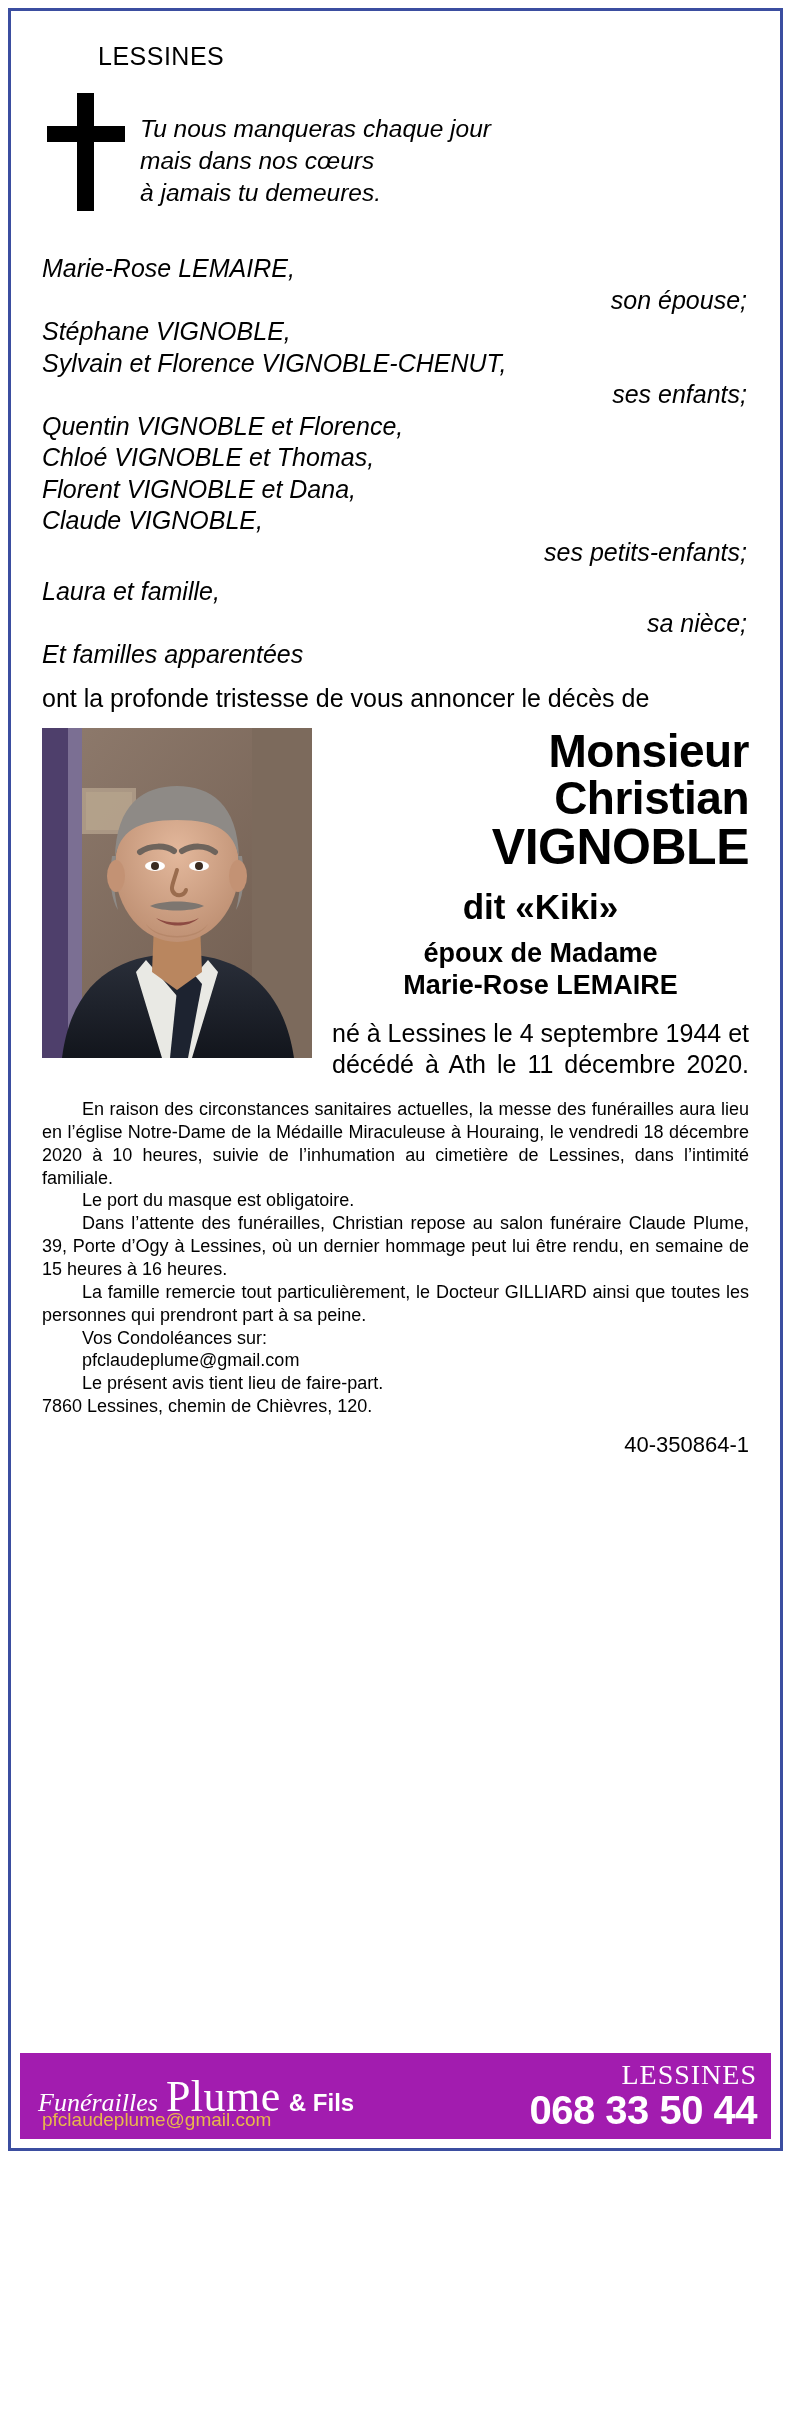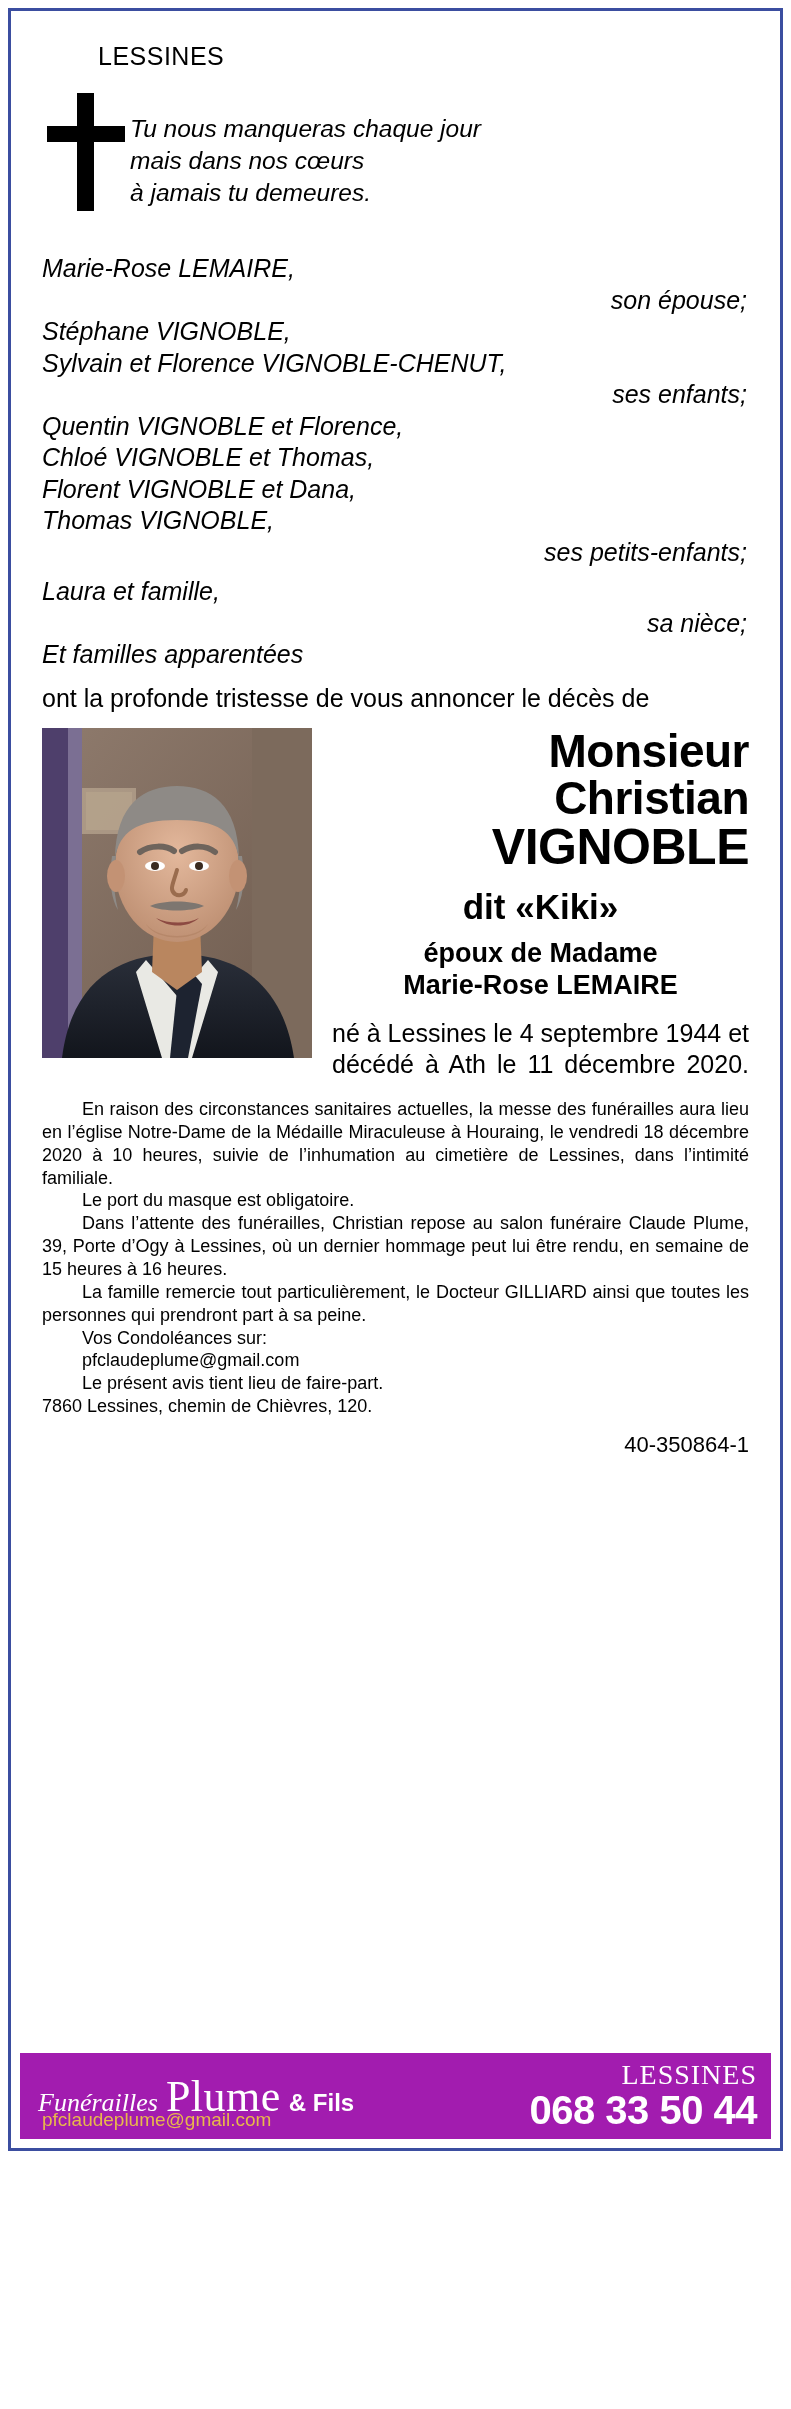--- a/index.html
+++ b/index.html
@@ -73,20 +73,21 @@
     width: 78px;
     height: 16px;
     background: #000;
   }
   .verse {
     font-style: italic;
     font-size: 24.5px;
     line-height: 1.30;
     color: #000;
     margin-top: 20px;
+    margin-left: 10px;
   }
 
   .family {
     margin-top: 42px;
     font-size: 25px;
     line-height: 1.26;
     color: #000;
     font-style: italic;
   }
   .family .ln {
@@ -279,21 +280,21 @@
 
     <div class="family">
       <div class="ln">Marie-Rose LEMAIRE,</div>
       <div class="rel">son épouse;</div>
       <div class="ln">Stéphane VIGNOBLE,</div>
       <div class="ln">Sylvain et Florence VIGNOBLE-CHENUT,</div>
       <div class="rel">ses enfants;</div>
       <div class="ln">Quentin VIGNOBLE et Florence,</div>
       <div class="ln">Chloé VIGNOBLE et Thomas,</div>
       <div class="ln">Florent VIGNOBLE et Dana,</div>
-      <div class="ln">Thomas VIGNOBLE,</div>
+      <div class="ln">Claude VIGNOBLE,</div>
       <div class="rel">ses petits-enfants;</div>
       <div class="gap"></div>
       <div class="ln">Laura et famille,</div>
       <div class="rel">sa nièce;</div>
       <div class="ln">Et familles apparentées</div>
     </div>
 
     <div class="announce">ont la profonde tristesse de vous annoncer le décès de</div>
 
     <div class="hero">

